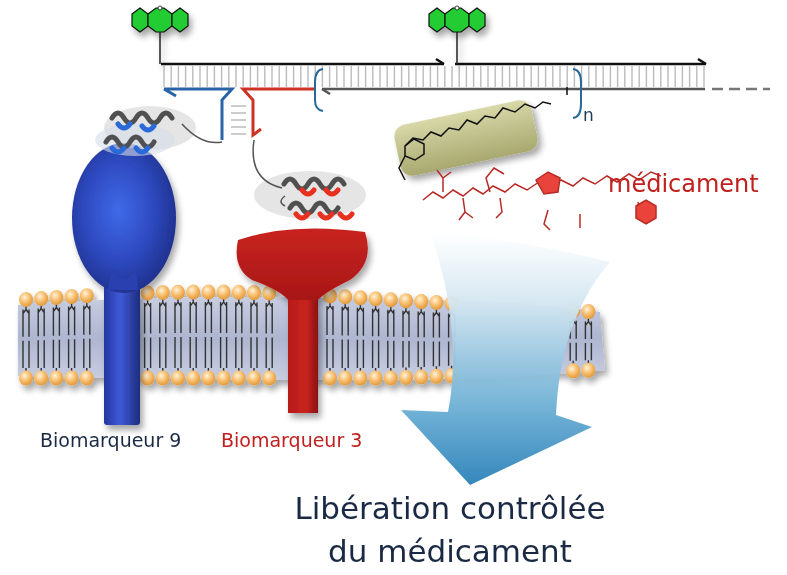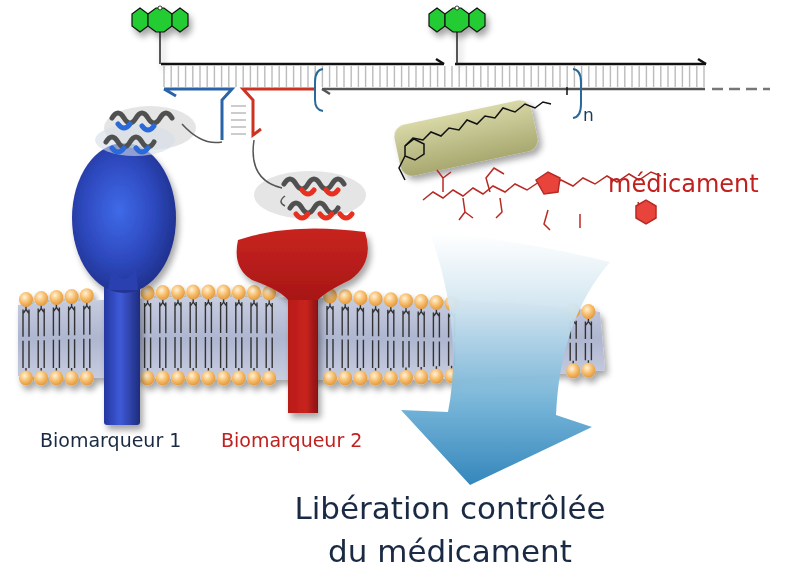--- a/index.html
+++ b/index.html
@@ -336,18 +336,18 @@
       <path d="M500,198 l2,14 l-6,6"></path>
       <path d="M548,210 l-4,14 l6,6"></path>
       <path d="M580,214 l0,14"></path>
       <path d="M638,202 l4,14"></path>
     </g>
     <polygon points="536,180 548,172 560,178 558,192 544,194" fill="#e8443c" stroke="#b82a24" stroke-width="1.5"></polygon>
     <polygon points="636,206 646,200 656,206 656,218 646,224 636,218" fill="#e8443c" stroke="#b82a24" stroke-width="1.5"></polygon>
   </g>
 </svg>
 
-<div class="lbl" id="bio1">Biomarqueur 1</div>
-<div class="lbl" id="bio2">Biomarqueur 2</div>
+<div class="lbl" id="bio1">Biomarqueur 9</div>
+<div class="lbl" id="bio2">Biomarqueur 3</div>
 <div class="lbl" id="drug">médicament</div>
 <div class="lbl" id="repn">n</div>
 <div class="lbl" id="cap1">Libération contrôlée</div>
 <div class="lbl" id="cap2">du médicament</div>
 
 </body></html>

